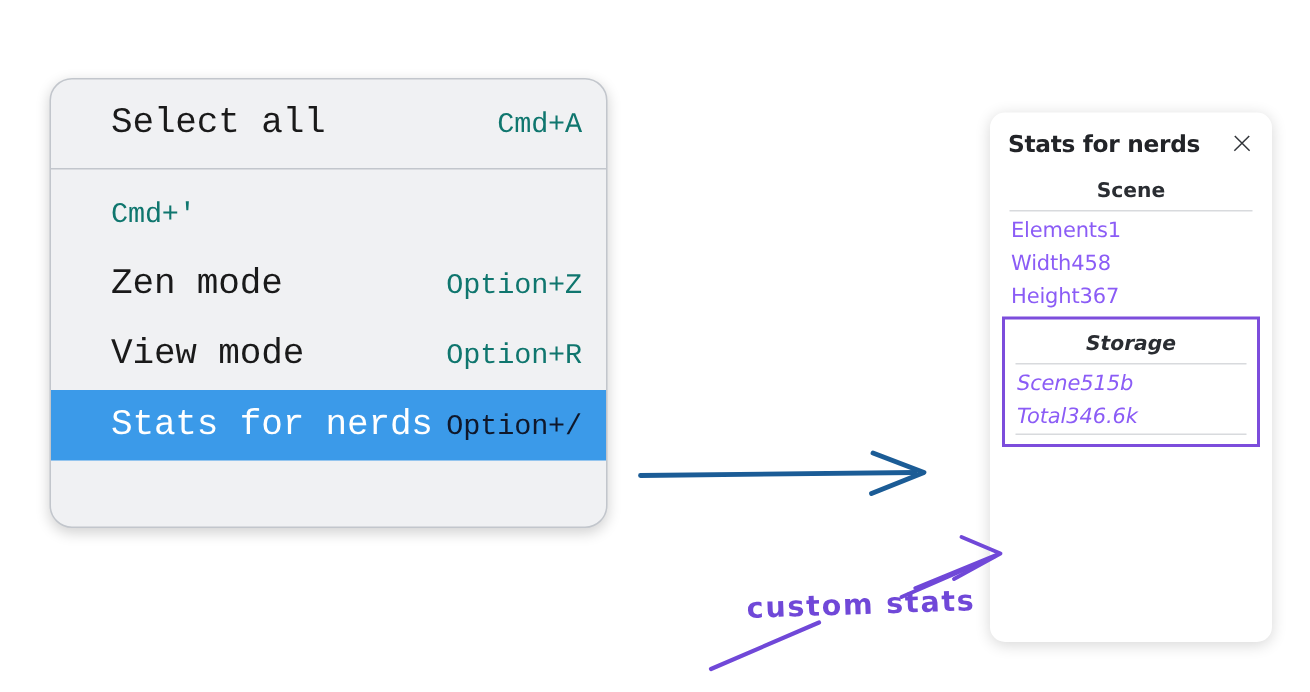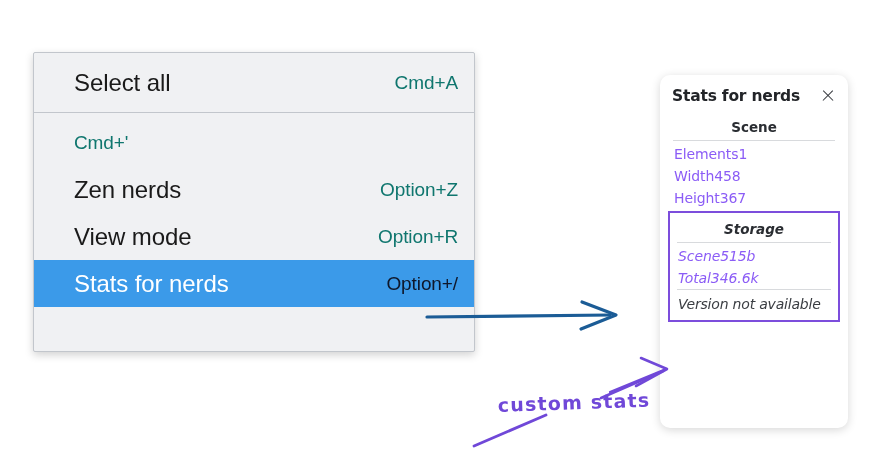--- a/index.html
+++ b/index.html
@@ -13,28 +13,29 @@
     position: relative;
     overflow: hidden;
     font-family: "Liberation Sans", sans-serif;
   }
 
   
   #context-menu {
     position: absolute;
     left: 33px;
     top: 52px;
-    width: 442px;
+    width: 372px;
     height: 300px;
     background: #f0f1f3;
     border: 1px solid #c2c6cc;
-    border-radius: 2px;
+    border-radius: 15px;
     box-shadow: 0 3px 9px rgba(0,0,0,0.18);
     box-sizing: border-box;
     overflow: hidden;
+    font-family: Liberation Mono, monospace;
   }
   .menu-group {
     padding: 6px 0;
   }
   .menu-sep {
     height: 1px;
     background: #c2c6cc;
     margin: 0;
   }
   .menu-item {
@@ -168,21 +169,21 @@
     </div>
   </div>
 
   <div class="menu-sep"></div>
 
   <div class="menu-group">
     <div class="menu-item">
       <span class="accel">Cmd+'</span>
     </div>
     <div class="menu-item">
-      <span class="label">Zen nerds</span>
+      <span class="label">Zen mode</span>
       <span class="accel">Option+Z</span>
     </div>
     <div class="menu-item">
       <span class="label">View mode</span>
       <span class="accel">Option+R</span>
     </div>
     <div class="menu-item selected">
       <span class="label">Stats for nerds</span>
       <span class="accel">Option+/</span>
     </div>
@@ -224,21 +225,20 @@
         <span class="v">515b</span>
       </div>
       <div class="stat-row">
         <span class="k">Total</span>
         <span class="v">346.6k</span>
       </div>
     </div>
 
     <div>
       <div class="sec-rule"></div>
-      <div class="single-line">Version not available</div>
     </div>
 
   </div>
 
 </div>
 
 <svg id="annotations" viewBox="0 0 873 461" xmlns="http://www.w3.org/2000/svg">
 
   <g>
     <path d="M427 317 L610 315" stroke="#1b5c96" stroke-width="3.2" fill="none" stroke-linecap="round"></path>

